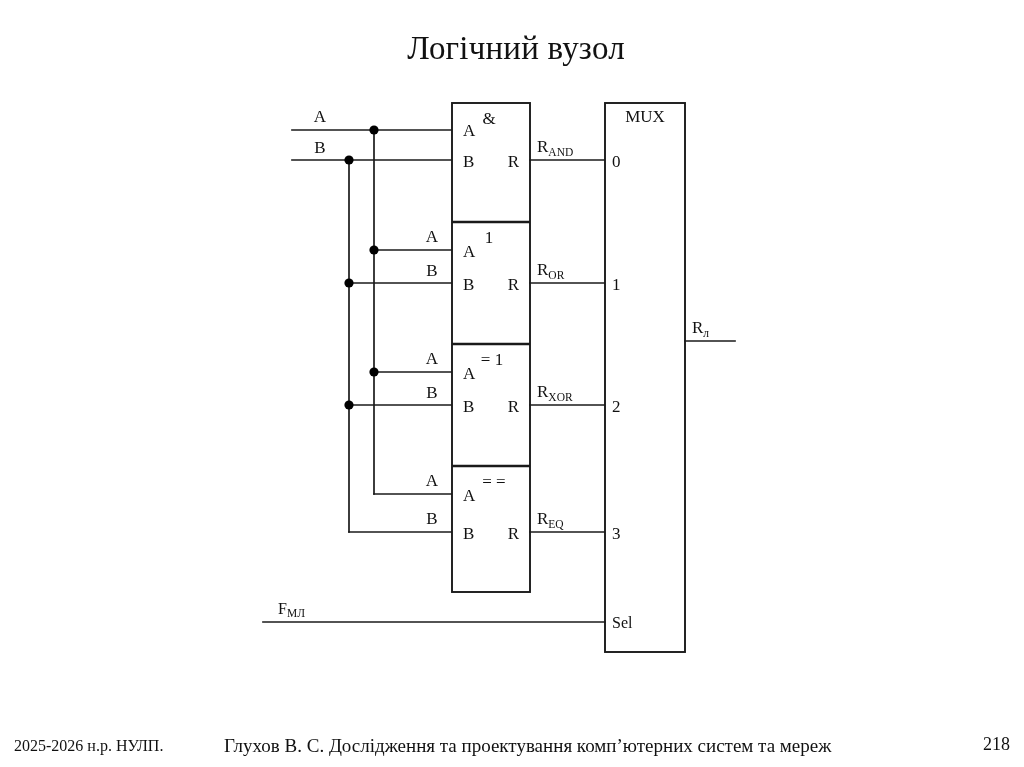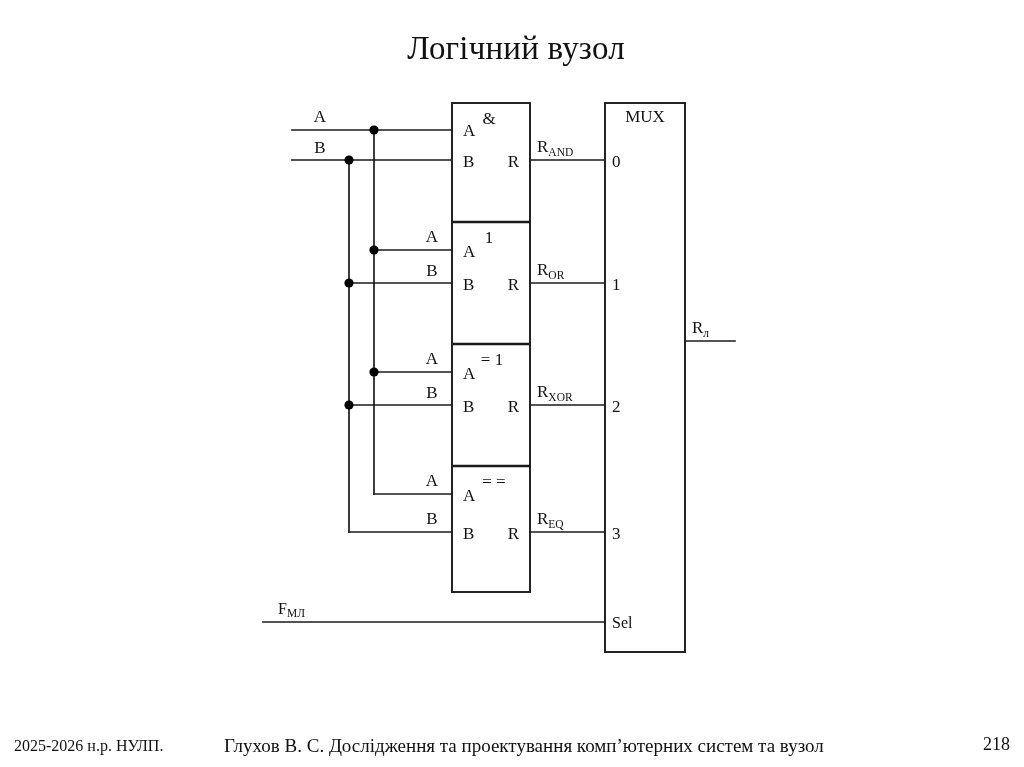--- a/index.html
+++ b/index.html
@@ -248,17 +248,17 @@
         <text x="278" y="534">
           <tspan class="lbl-f-main">F</tspan><tspan class="lbl-f-sub" dy="3">МЛ</tspan>
         </text>
       </g>
 
     </svg>
   </div>
 
   <div id="footer">
     <div id="footer-left">2025-2026 н.р. НУЛП.</div>
-    <div id="footer-center">Глухов В. С. Дослідження та проектування комп’ютерних систем та вузол</div>
+    <div id="footer-center">Глухов В. С. Дослідження та проектування комп’ютерних систем та мереж</div>
     <div id="footer-page">218</div>
   </div>
 
 </div>
 
 </body></html>

